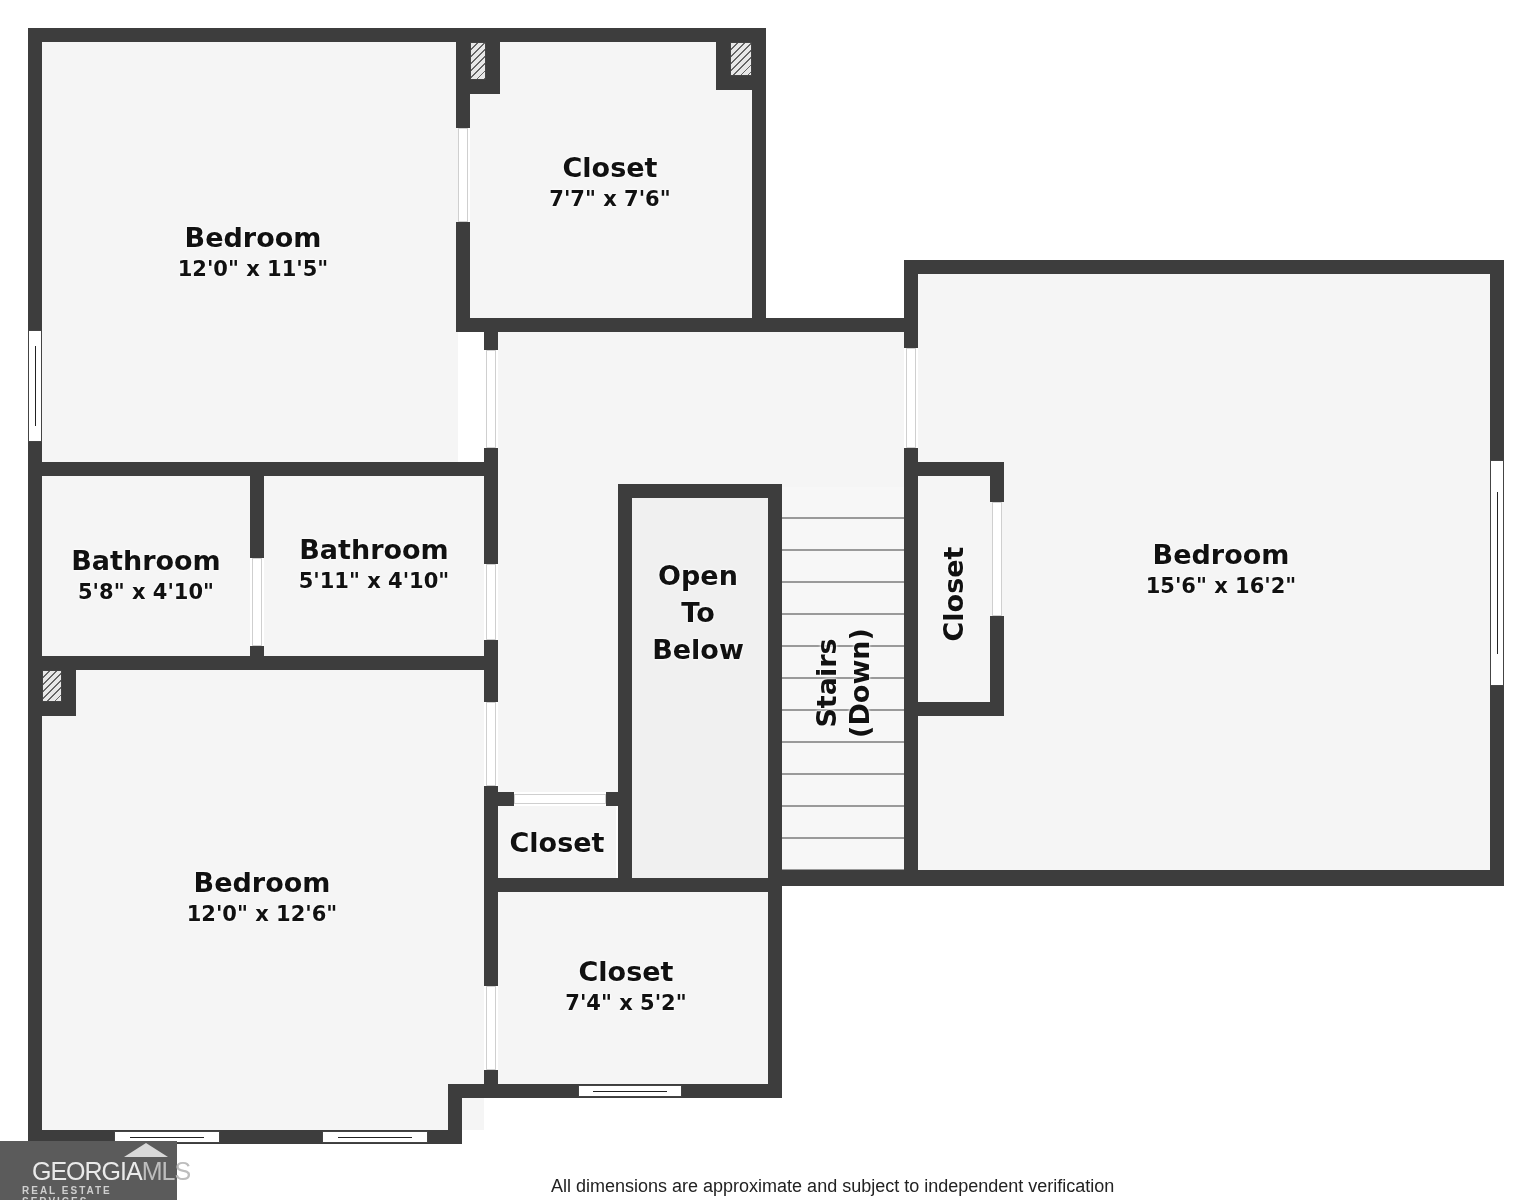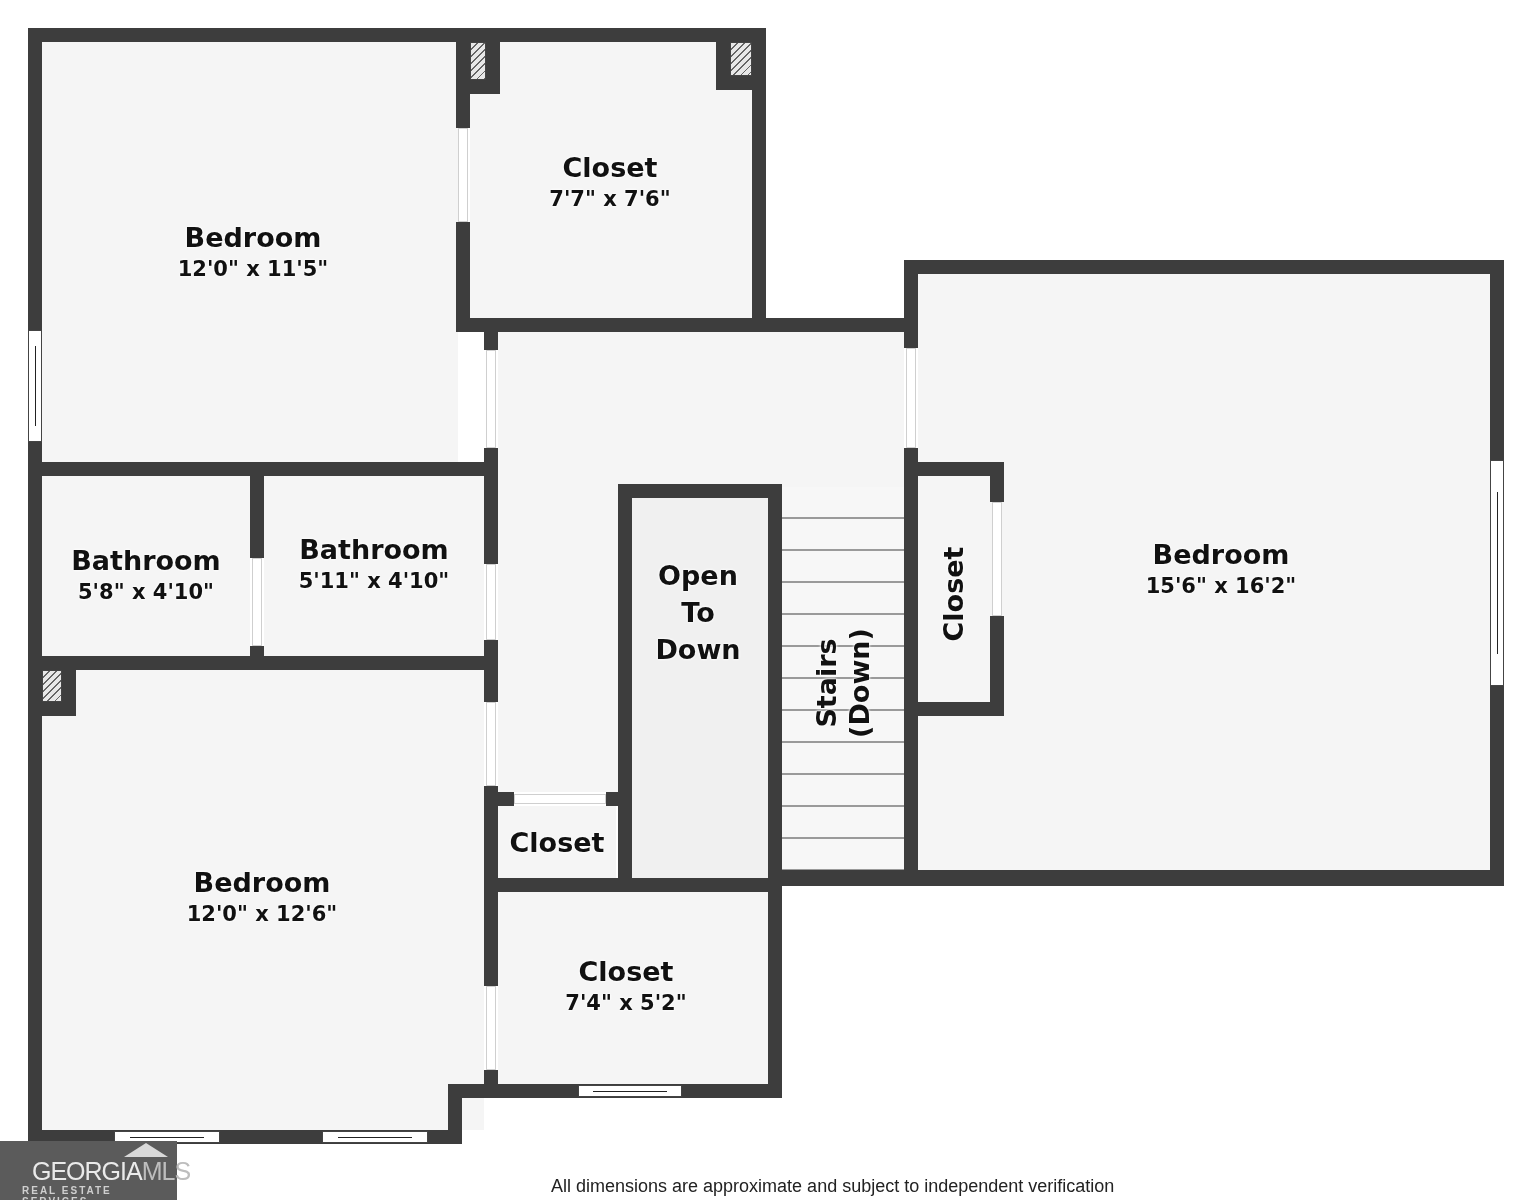--- a/index.html
+++ b/index.html
@@ -131,21 +131,21 @@
   <div class="label" style="left:557px;top:843px;">
     <span class="name">Closet</span>
   </div>
   <div class="label" style="left:626px;top:987px;">
     <span class="name">Closet</span>
     <span class="dim">7'4" x 5'2"</span>
   </div>
   <div class="label" style="left:698px;top:612px;">
     <span class="name" style="line-height:37px;">Open</span>
     <span class="name" style="line-height:37px;">To</span>
-    <span class="name" style="line-height:37px;">Down</span>
+    <span class="name" style="line-height:37px;">Below</span>
   </div>
   <div class="vlabel" style="left:843px;top:683px;">
     <span style="display:block;">Stairs</span>
     <span style="display:block;">(Down)</span>
   </div>
   <div class="vlabel" style="left:953px;top:594px;">
     <span>Closet</span>
   </div>
   <div class="label" style="left:1221px;top:570px;">
     <span class="name">Bedroom</span>

